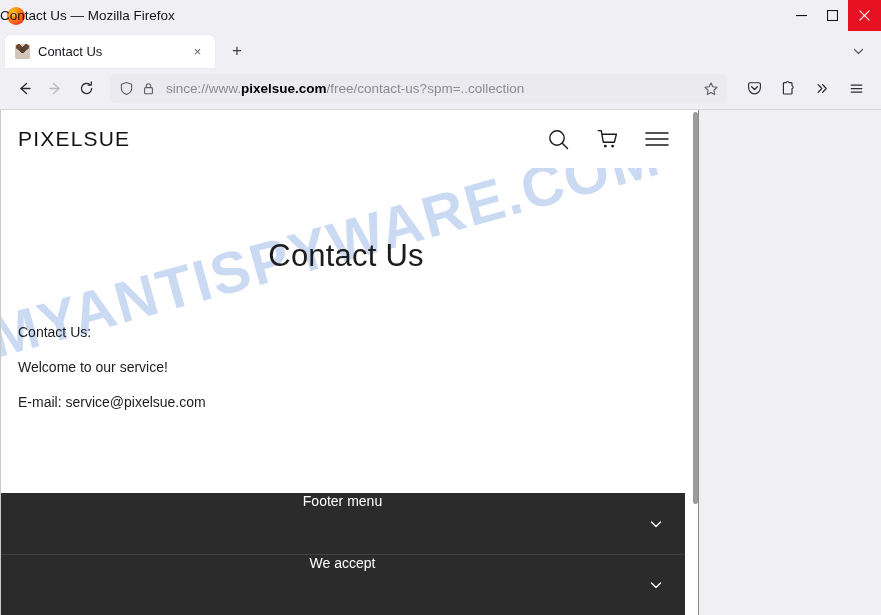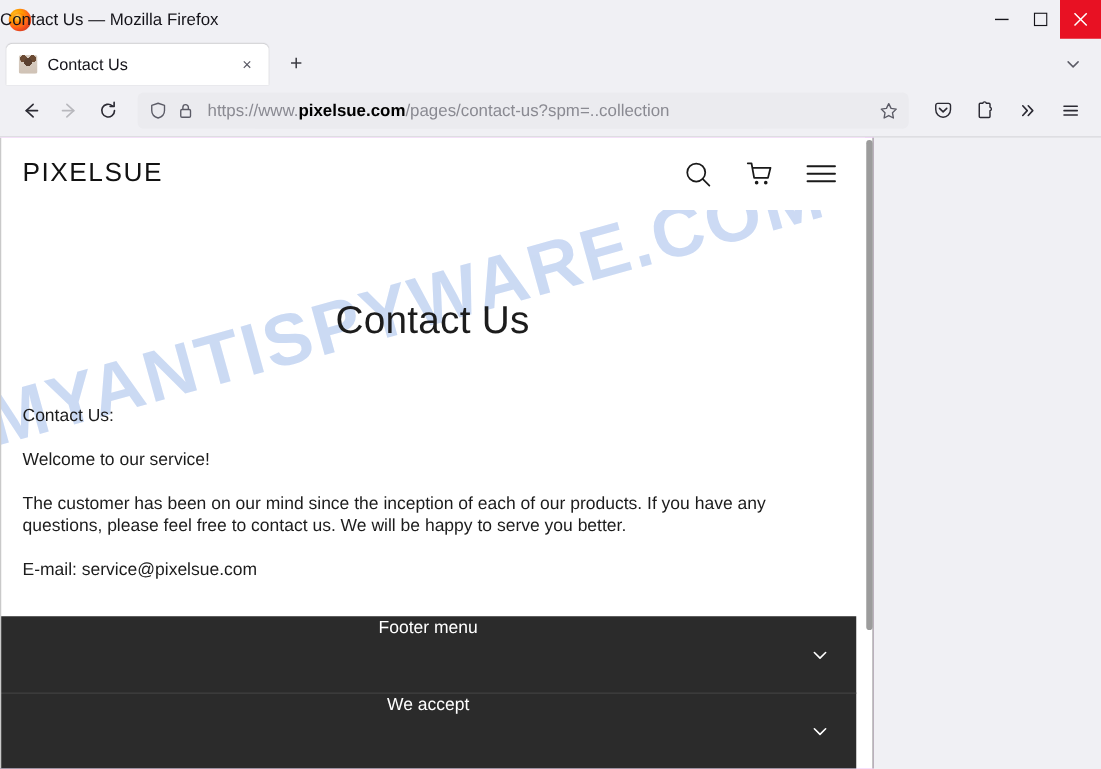--- a/index.html
+++ b/index.html
@@ -357,21 +357,21 @@
       <svg width="15" height="15" viewBox="0 0 15 15">
           <path d="M7.5 1.6 L12.6 3.3 V7.3 C12.6 10.3 10.4 12.5 7.5 13.4 C4.6 12.5 2.4 10.3 2.4 7.3 V3.3 Z" fill="none" stroke="currentColor" stroke-width="1.1" stroke-linejoin="round"></path>
         </svg>
     </span>
     <span class="ic">
       <svg width="15" height="15" viewBox="0 0 15 15">
           <rect x="3.6" y="6.6" width="7.8" height="6.2" rx="1" fill="none" stroke="currentColor" stroke-width="1.1"></rect>
           <path d="M5.3 6.6 V4.9 a2.2 2.2 0 0 1 4.4 0 V6.6" fill="none" stroke="currentColor" stroke-width="1.1"></path>
         </svg>
     </span>
-    <span class="urltext"><span class="scheme">https://www.</span><span class="host">pixelsue.com</span><span class="path">/pages/contact-us?spm=..collection</span></span>
+    <span class="urltext"><span class="scheme">since://www.</span><span class="host">pixelsue.com</span><span class="path">/free/contact-us?spm=..collection</span></span>
     <span class="star">
       <svg width="16" height="16" viewBox="0 0 16 16">
           <path d="M8 1.9 L9.85 5.7 L14 6.3 L11 9.25 L11.72 13.4 L8 11.45 L4.28 13.4 L5 9.25 L2 6.3 L6.15 5.7 Z" fill="none" stroke="currentColor" stroke-width="1.1" stroke-linejoin="round"></path>
         </svg>
     </span>
   </div>
 
   <div class="toolbar-right">
     <div class="navbtn">
       <svg width="17" height="17" viewBox="0 0 17 17">
@@ -424,21 +424,20 @@
       </div>
     </div>
 
     <div class="watermark">MYANTISPYWARE.COM</div>
 
     <div class="content">
       <h1 class="page-heading">Contact Us</h1>
       <div class="body-block">
         <p class="lead">Contact Us:</p>
         <p>Welcome to our service!</p>
-        <p>The customer has been on our mind since the inception of each of our products. If you have any questions, please feel free to contact us. We will be happy to serve you better.</p>
         <p>E-mail: service@pixelsue.com</p>
       </div>
     </div>
 
     <div class="site-footer">
       <div class="footer-row">
         <span>Footer menu</span>
         <span class="footer-chev">
           <svg width="16" height="16" viewBox="0 0 16 16">
               <path d="M3.5 6 L8 10.5 L12.5 6" fill="none" stroke="currentColor" stroke-width="1.3" stroke-linecap="round" stroke-linejoin="round"></path>

